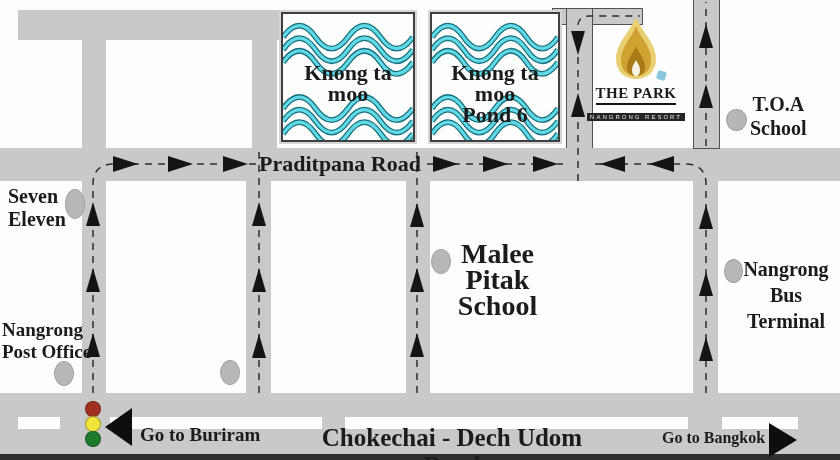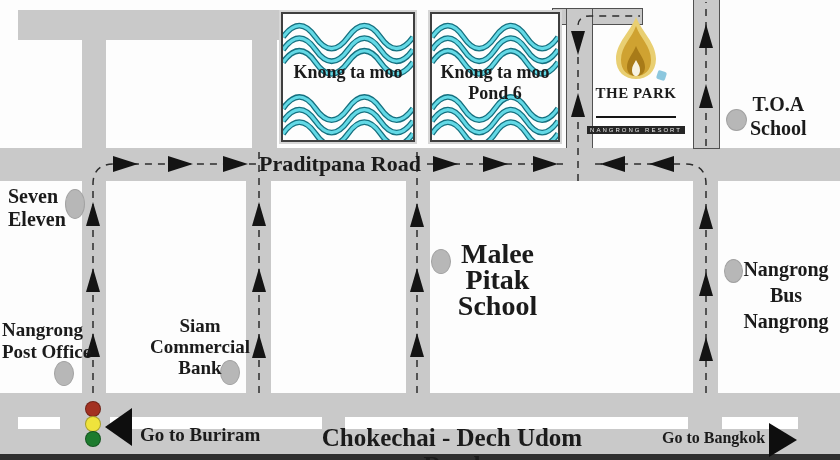--- a/index.html
+++ b/index.html
@@ -14,27 +14,27 @@
   .ar.l{border-top:8px solid transparent;border-bottom:8px solid transparent;border-right:25px solid #141414;}
   .ar.u{border-left:7px solid transparent;border-right:7px solid transparent;border-bottom:24px solid #141414;}
   .ar.d{border-left:7px solid transparent;border-right:7px solid transparent;border-top:24px solid #141414;}
   .bigar{position:absolute;width:0;height:0;z-index:5;}
   .bigar.l{border-top:19px solid transparent;border-bottom:19px solid transparent;border-right:27px solid #0e0e0e;}
   .bigar.r{border-top:17px solid transparent;border-bottom:17px solid transparent;border-left:28px solid #0e0e0e;}
   .pond{position:absolute;top:12px;height:126px;background:#fdfdfd;border:2px solid #3f3f3f;
         box-shadow:0 0 0 2px #d6d6d6;z-index:4;}
   .pond svg{position:absolute;left:0;top:0;width:100%;height:100%;}
   .pond .ptxt{position:absolute;left:0;top:48px;width:100%;text-align:center;
-        font-size:18px;line-height:21px;font-weight:600;z-index:2;}
+        font-size:22px;line-height:21px;font-weight:600;z-index:2;}
   .lbl{position:absolute;z-index:5;font-weight:600;}
   .dot{position:absolute;background:#b7b7b7;border:1px solid #a2a2a2;border-radius:50%;z-index:5;}
   .tl{position:absolute;left:85px;width:14px;height:14px;border-radius:50%;z-index:6;border:1px solid rgba(0,0,0,.3);}
   #logo{position:absolute;left:586px;top:16px;width:100px;text-align:center;z-index:5;}
   #logo .title{display:inline-block;font-size:15px;font-weight:800;letter-spacing:.5px;
-        border-bottom:2.5px solid #151515;padding-bottom:14px;white-space:nowrap;}
+        border-bottom:2.5px solid #151515;padding-bottom:1px;white-space:nowrap;}
   #logo .sub{display:inline-block;font-size:6px;letter-spacing:2px;background:#262626;color:#e9e9e9;
         padding:1px 3px;margin-top:2px;font-family:"Liberation Sans",sans-serif;white-space:nowrap;}
   .speck{position:absolute;left:657px;top:71px;width:9px;height:9px;background:#8cc7de;
         border-radius:2px;transform:rotate(18deg);z-index:6;}
   .strip{position:absolute;left:0;top:454px;width:840px;height:6px;background:#2f2f2f;z-index:1;}
 </style>
 </head>
 <body>
 
 <div id="map">
@@ -203,26 +203,21 @@
   <div class="lbl" style="left:750px;top:92px;font-size:20px;line-height:24px;text-align:center;">
     <div>T.O.A</div>
     <div>School</div>
   </div>
   <div class="lbl" style="left:440px;top:241px;width:115px;text-align:center;font-size:28px;line-height:26px;">
     <div>Malee Pitak</div>
     <div>School</div>
   </div>
   <div class="lbl" style="left:735px;top:256px;width:102px;text-align:center;font-size:20px;line-height:26px;">
     <div>Nangrong</div>
-    <div>Bus Nangrong</div>
-  </div>
-  <div class="lbl" style="left:148px;top:315px;width:104px;text-align:center;font-size:19px;line-height:21px;">
-    <div>Siam</div>
-    <div>Commercial</div>
-    <div>Bank</div>
+    <div>Bus Terminal</div>
   </div>
   <div class="lbl" style="left:2px;top:319px;font-size:19px;line-height:22px;">
     <div>Nangrong</div>
     <div>Post Office</div>
   </div>
 
   <div class="tl" style="top:401px;background:#a33121;"></div>
   <div class="tl" style="top:416px;background:#efe33c;"></div>
   <div class="tl" style="top:431px;background:#1d7b2e;"></div>
 

